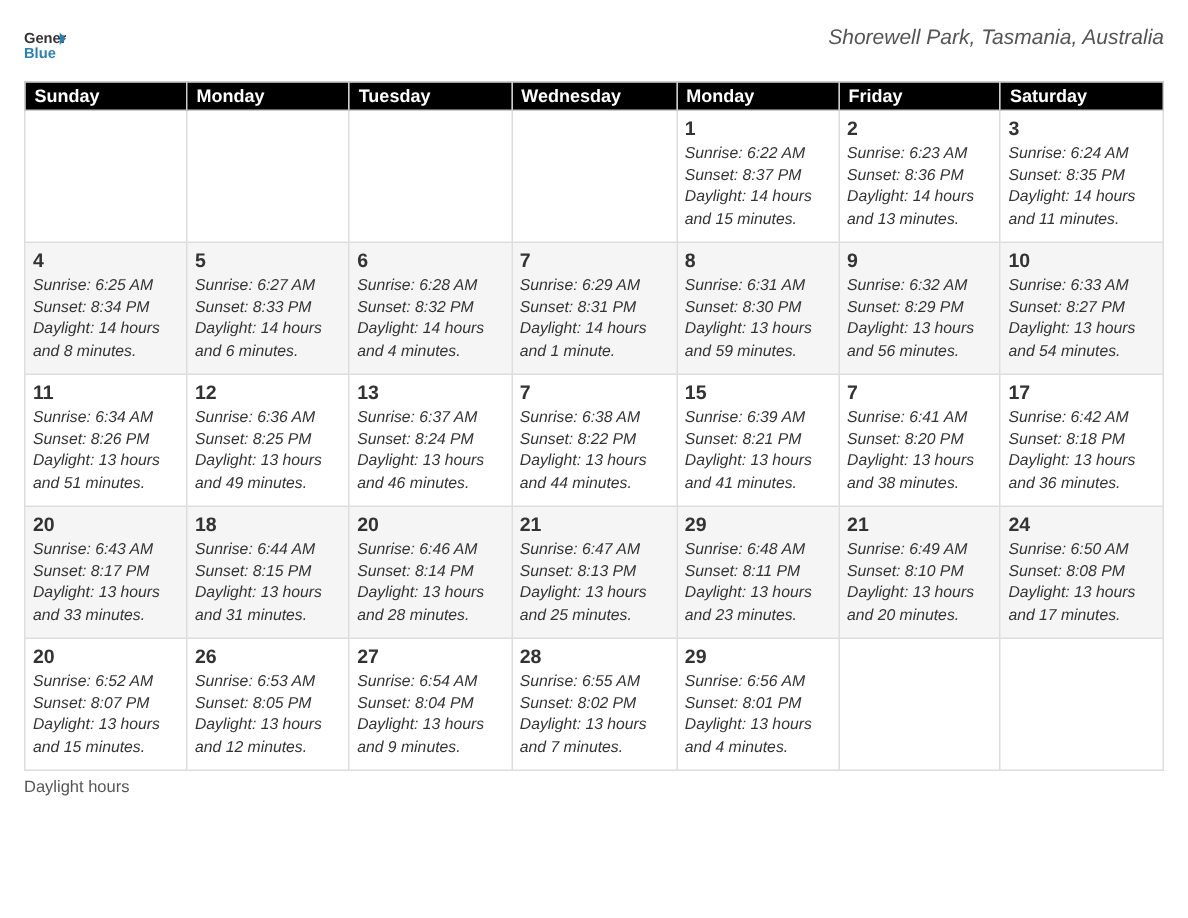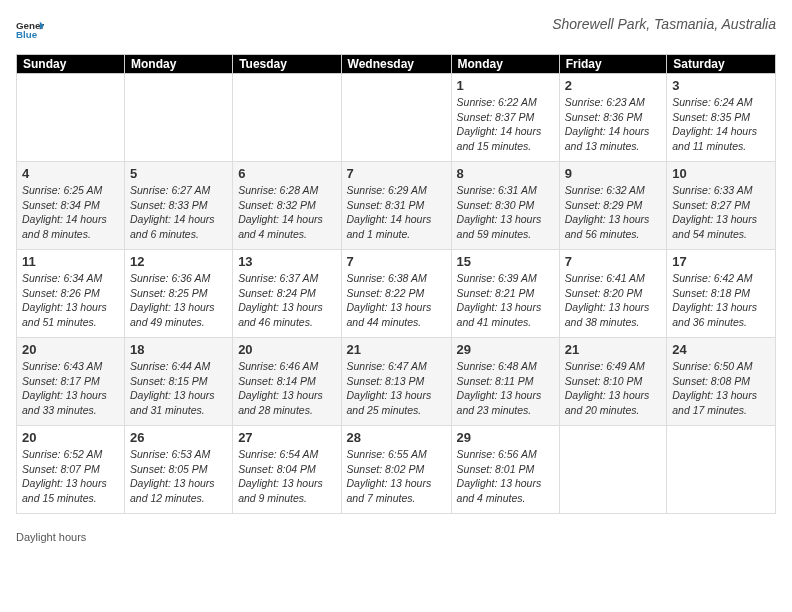--- a/index.html
+++ b/index.html
@@ -76,21 +76,21 @@
     tbody tr:nth-child(odd) td {
       background: #fff;
     }
     tbody tr:nth-child(even) td {
       background: #f5f5f5;
     }
     .empty-cell {
       background: #fff !important;
     }
     .legend {
-      margin-top: 17px;
+      margin-top: 5px;
       font-size: 11px;
       color: #555;
     }
   </style>
 </head>
 <body>
 
 <div class="header">
   <div class="logo">
     <svg class="logo-icon" viewBox="0 0 40 40" xmlns="http://www.w3.org/2000/svg">

